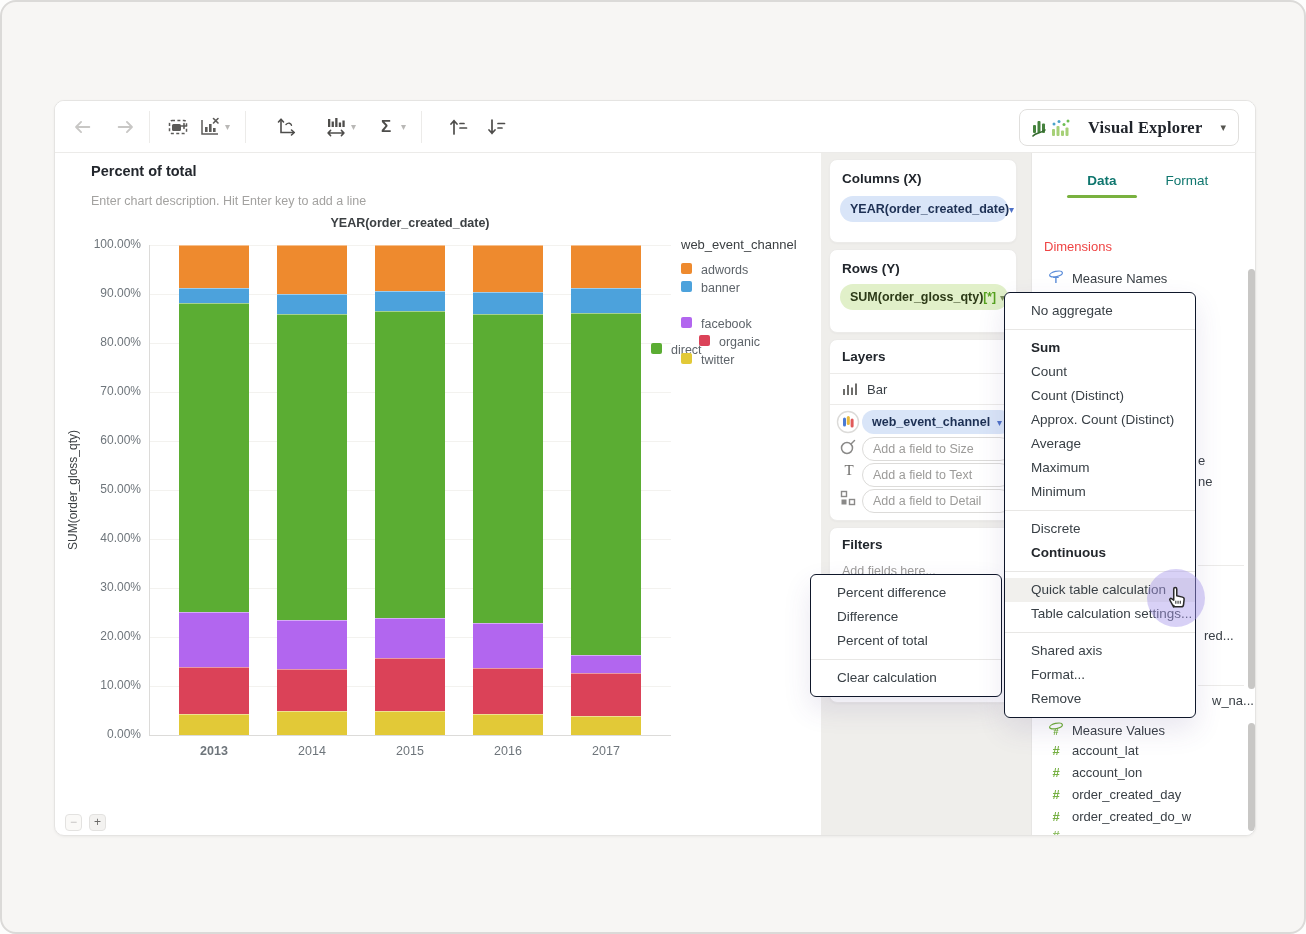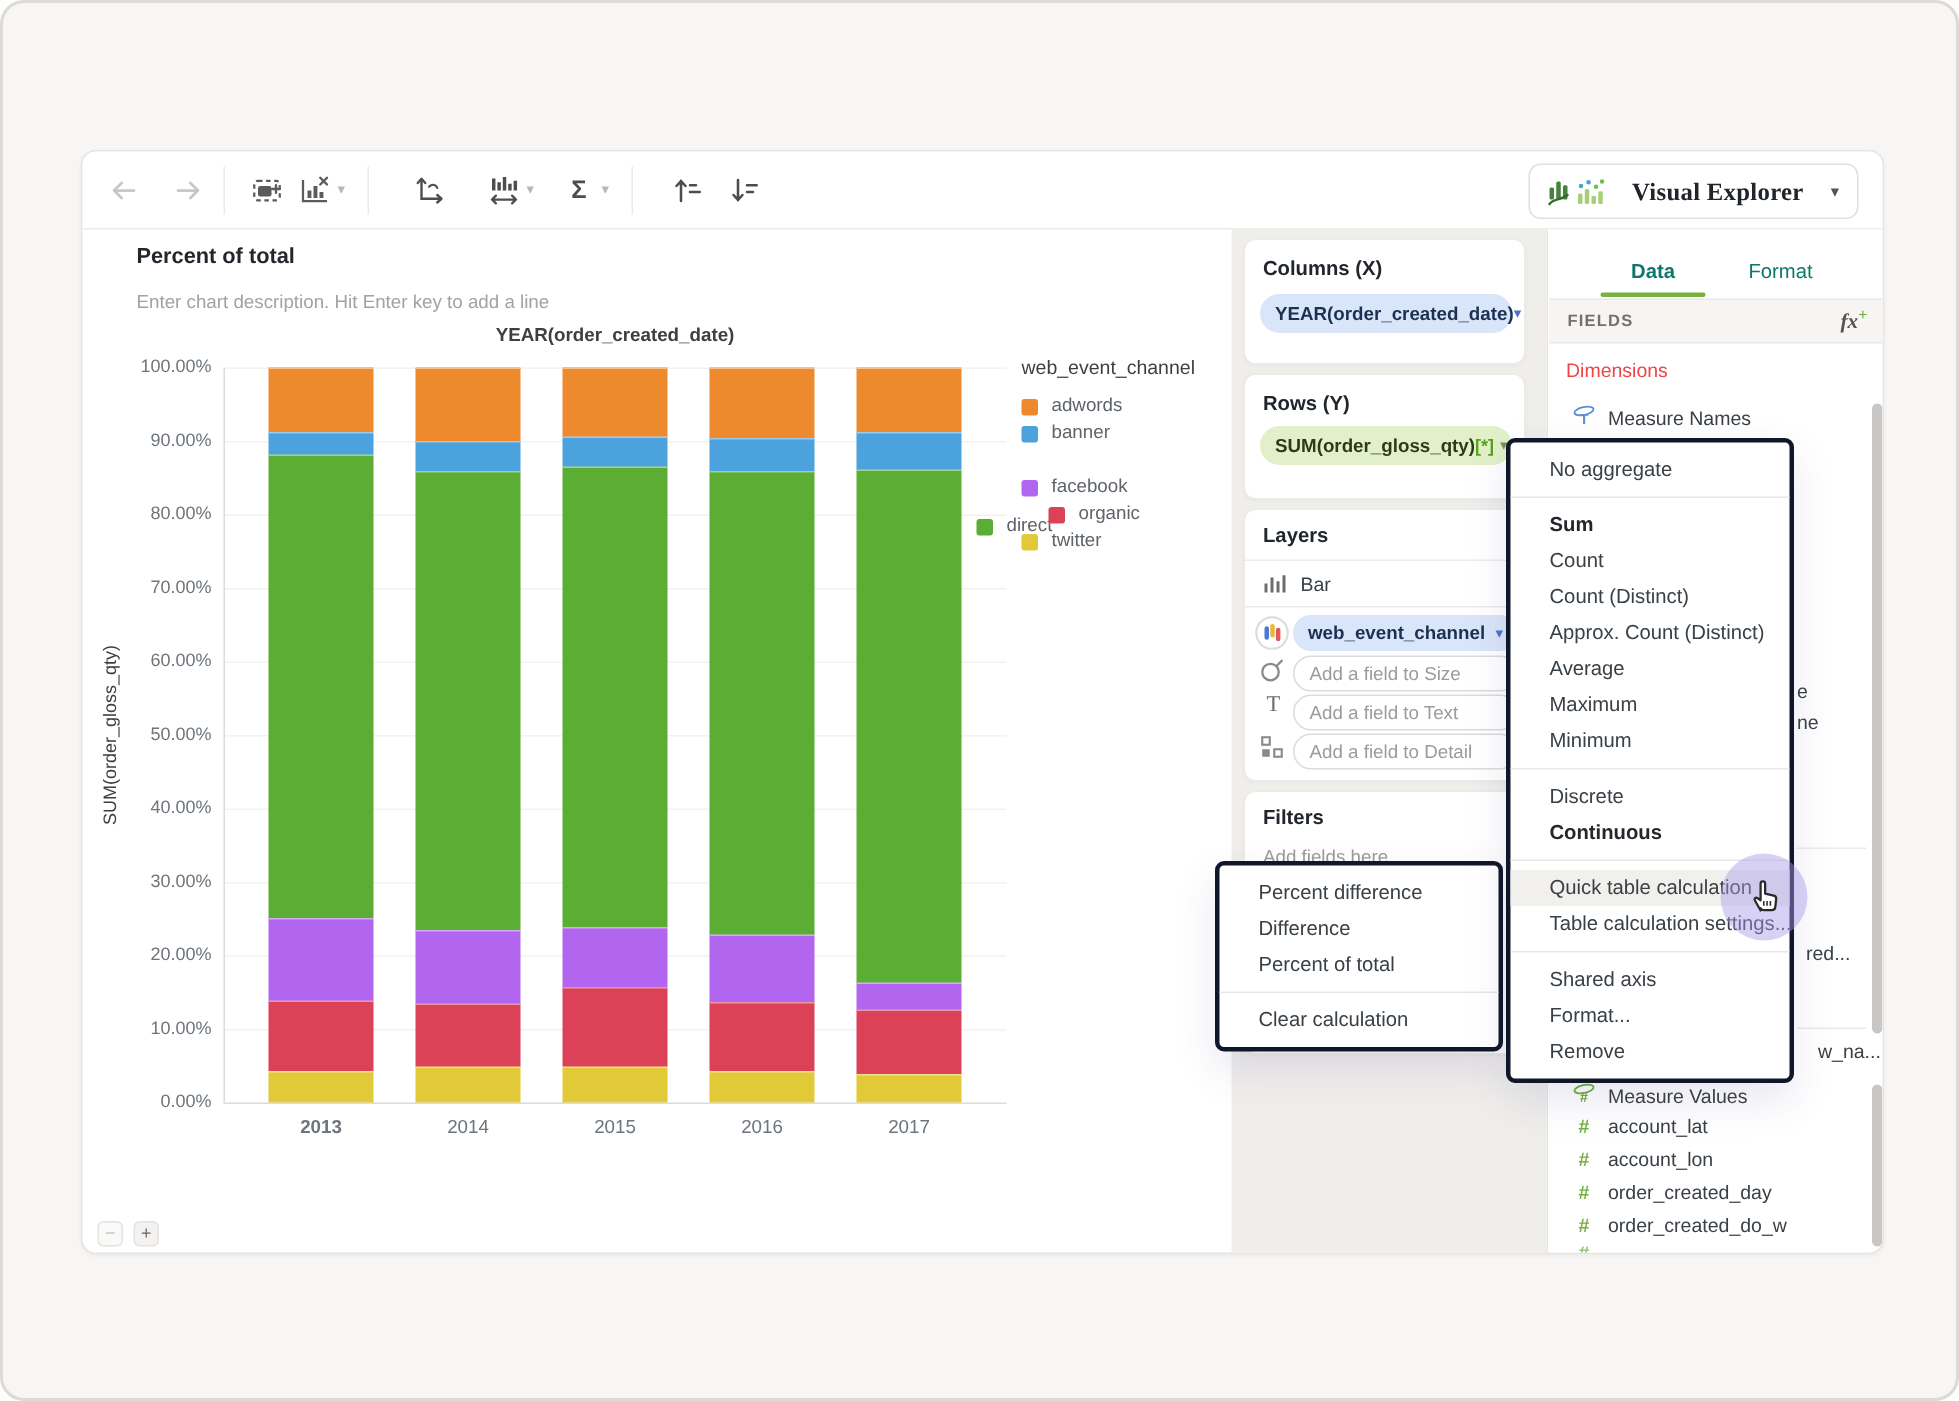--- a/index.html
+++ b/index.html
@@ -23,21 +23,21 @@
   .chart-title{position:absolute;left:36px;top:62px;font-size:14.5px;font-weight:bold;color:#23272D;}
   .chart-desc{position:absolute;left:36px;top:93px;font-size:12.5px;color:#A3A2A0;}
   .axis-top-title{position:absolute;left:94px;top:115px;width:522px;text-align:center;font-size:12.5px;font-weight:bold;color:#3C4043;}
   .y-axis-label{position:absolute;left:-62px;top:382px;width:160px;text-align:center;font-size:12px;color:#3C4043;transform:rotate(-90deg);}
   .tick-label{position:absolute;width:62px;text-align:right;font-size:12px;color:#6E757B;}
   .x-label{position:absolute;width:70px;text-align:center;font-size:12.5px;color:#6E757B;}
   .gridline{position:absolute;height:1px;background:#F3F2EF;}
   .axis-line{position:absolute;background:#DCDBD9;}
   .bar-seg{position:absolute;box-shadow:inset 0 1px 0 rgba(255,255,255,.45);cursor:pointer;}
   .legend-title{position:absolute;font-size:13px;color:#3C4043;}
-  .legend-item{position:absolute;display:flex;align-items:flex-end;gap:9px;font-size:12.5px;color:#5E646A;cursor:pointer;}
+  .legend-item{position:absolute;display:flex;align-items:flex-start;gap:9px;font-size:12.5px;color:#5E646A;cursor:pointer;}
   .legend-swatch{width:11px;height:11px;border-radius:2px;flex:none;}
   .zoom-btn{position:absolute;width:17px;height:17px;border:1px solid #E3E2E0;border-radius:4px;background:#FAF9F7;font-size:12px;line-height:15px;text-align:center;cursor:pointer;}
 
   
   .mid-panel{position:absolute;left:766px;top:52px;width:210px;height:684px;background:#EFEEEB;}
   .card{position:absolute;left:8px;width:188px;background:#fff;border:1px solid #ECEBE9;border-radius:8px;box-shadow:0 1px 2px rgba(0,0,0,.03);}
   .shelf-title{font-size:13.5px;font-weight:bold;color:#21262C;}
   .pill{position:absolute;height:26px;border-radius:13px;font-size:12.5px;font-weight:bold;display:flex;align-items:center;padding:0 10px;cursor:pointer;white-space:nowrap;}
   .pill.blue{background:#D9E5F8;color:#1D3054;}
   .pill.green{background:#E1F0C9;color:#2C3A17;}
@@ -57,21 +57,21 @@
   .fx{font-family:"Liberation Serif","DejaVu Serif",serif;font-style:italic;font-size:14px;color:#54534F;font-weight:bold;cursor:pointer;}
   .fx-plus{color:#6DAE35;font-weight:bold;font-size:11px;vertical-align:super;}
   .section-label{position:absolute;font-size:13px;color:#ef4444;}
   .field-row{position:absolute;display:flex;align-items:center;gap:8px;font-size:13px;color:#3A4046;cursor:pointer;white-space:nowrap;}
   .num-icon{color:#76B043;font-weight:bold;font-size:13px;width:16px;text-align:center;}
   .frag{position:absolute;font-size:13px;color:#3A4046;white-space:nowrap;}
   .frag-line{position:absolute;height:1px;background:#ECEBE9;}
   .scroll-thumb{position:absolute;width:7px;border-radius:4px;background:#C8C7C5;cursor:pointer;}
 
   
-  .menu{position:absolute;width:192px;background:#fff;border:3px solid #0f172a;border-radius:6px;box-shadow:0 12px 28px rgba(70,60,130,.12);padding:6px 0;}
+  .menu{position:absolute;width:192px;background:#fff;border:1px solid #0f172a;border-radius:6px;box-shadow:0 12px 28px rgba(70,60,130,.12);padding:6px 0;}
   .menu-item{height:24px;line-height:24px;padding-left:26px;font-size:13.5px;color:#394046;white-space:nowrap;overflow:hidden;cursor:pointer;}
   .menu-item.bold{font-weight:bold;color:#23272C;}
   .menu-item.hl{background:#F1F0ED;}
   .menu-divider{height:1px;background:#E8E7E5;margin:6px 0;}
 
   .cursor-halo{position:absolute;left:1145px;top:567px;width:58px;height:58px;border-radius:50%;background:rgba(168,152,235,.45);pointer-events:none;}
   .cursor-hand{position:absolute;left:1161px;top:581px;pointer-events:none;}
 </style>
 </head>
 <body>
@@ -331,24 +331,20 @@
         <div class="abs shelf-title" style="left:12px;top:9px;">Filters</div>
         <div class="abs gray-text" style="left:12px;top:36px;">Add fields here...</div>
       </div>
     </div>
 
     <div class="fields-panel">
       <div class="tab active" style="left:30px;">Data</div>
       <div class="tab" style="left:115px;">Format</div>
       <div class="tab-underline" style="left:35px;width:70px;"></div>
 
-      <div class="fields-header-row">
-        <span class="fields-header">FIELDS</span>
-        <span class="fx"><span>fx</span><span class="fx-plus">+</span></span>
-      </div>
 
       <div class="section-label" style="left:12px;top:86px;">Dimensions</div>
       <div id="dimensions-list">
           <div class="field-row" style="left: 16px; top: 116px;">
             <span><svg width="16" height="16" viewBox="0 0 16 16">
       <ellipse cx="8" cy="5" rx="6.5" ry="2.6" fill="none" stroke="#5B8DD9" stroke-width="1.2" transform="rotate(-12 8 5)"></ellipse>
       <text x="8" y="13.5" text-anchor="middle" font-size="9.5" font-weight="bold" fill="#5B8DD9" font-family="Liberation Sans, sans-serif">T</text>
     </svg></span>
             <div>Measure Names</div>
           </div>

